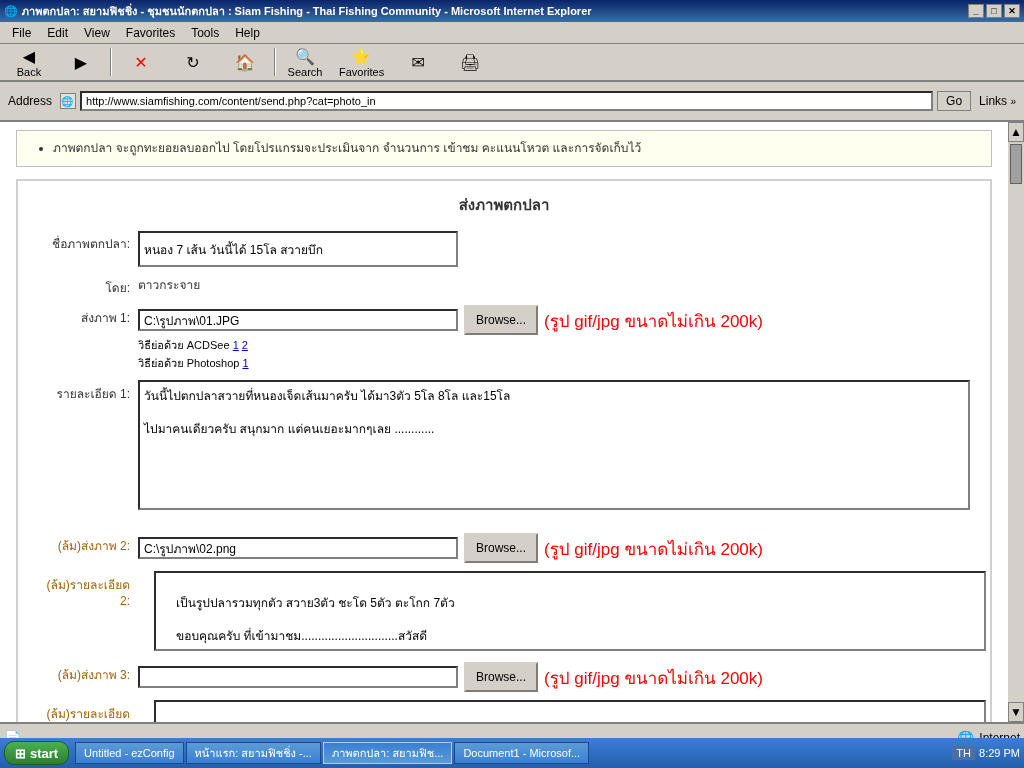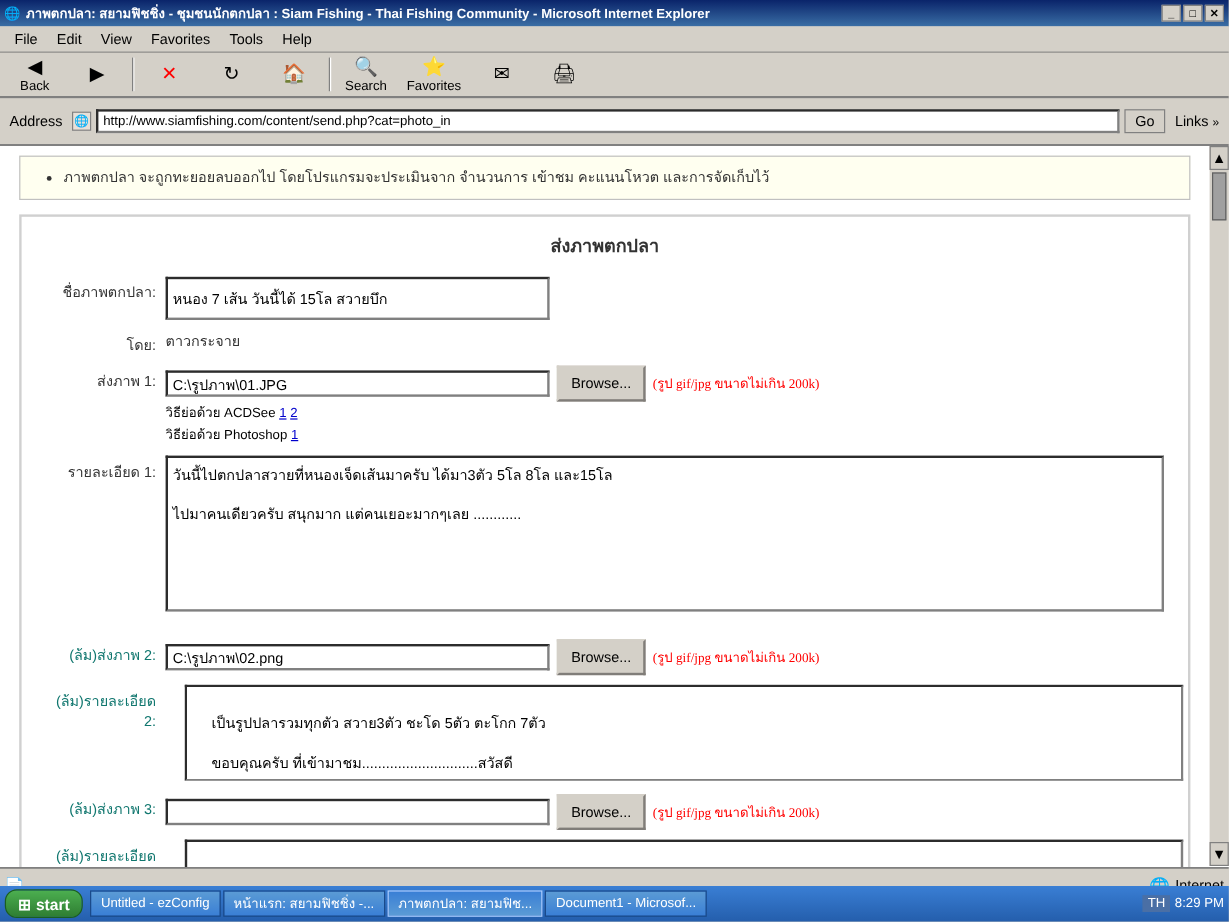--- a/index.html
+++ b/index.html
@@ -146,21 +146,21 @@
     }
     .form-label {
       width: 100px;
       text-align: right;
       padding-right: 8px;
       padding-top: 3px;
       font-size: 12px;
       color: #333;
       flex-shrink: 0;
     }
-    .form-label.optional { color: #0f766e; }
+    .form-label.optional { color: #a16207; }
     .form-control {
       flex: 1;
     }
     .text-input {
       width: 320px;
       height: 22px;
       border: 2px inset #808080;
       padding: 16px 4px;
       font-size: 12px;
       font-family: Tahoma, Arial, sans-serif;
@@ -180,21 +180,21 @@
       background: white;
     }
     .browse-btn {
       background: #d4d0c8;
       border: 2px outset #d4d0c8;
       padding: 2px 10px;
       cursor: pointer;
       font-size: 12px;
       height: 30px;
     }
-    .file-hint { color: red; font-size: 11px; font-family: Liberation Serif, serif; }
+    .file-hint { color: red; font-size: 17px; }
     .resize-links {
       font-size: 11px;
       margin-top: 2px;
       line-height: 1.6;
     }
     .resize-links a { color: #0000cc; text-decoration: underline; cursor: pointer; }
     .textarea {
       width: 100%;
       height: 130px;
       border: 2px inset #808080;

